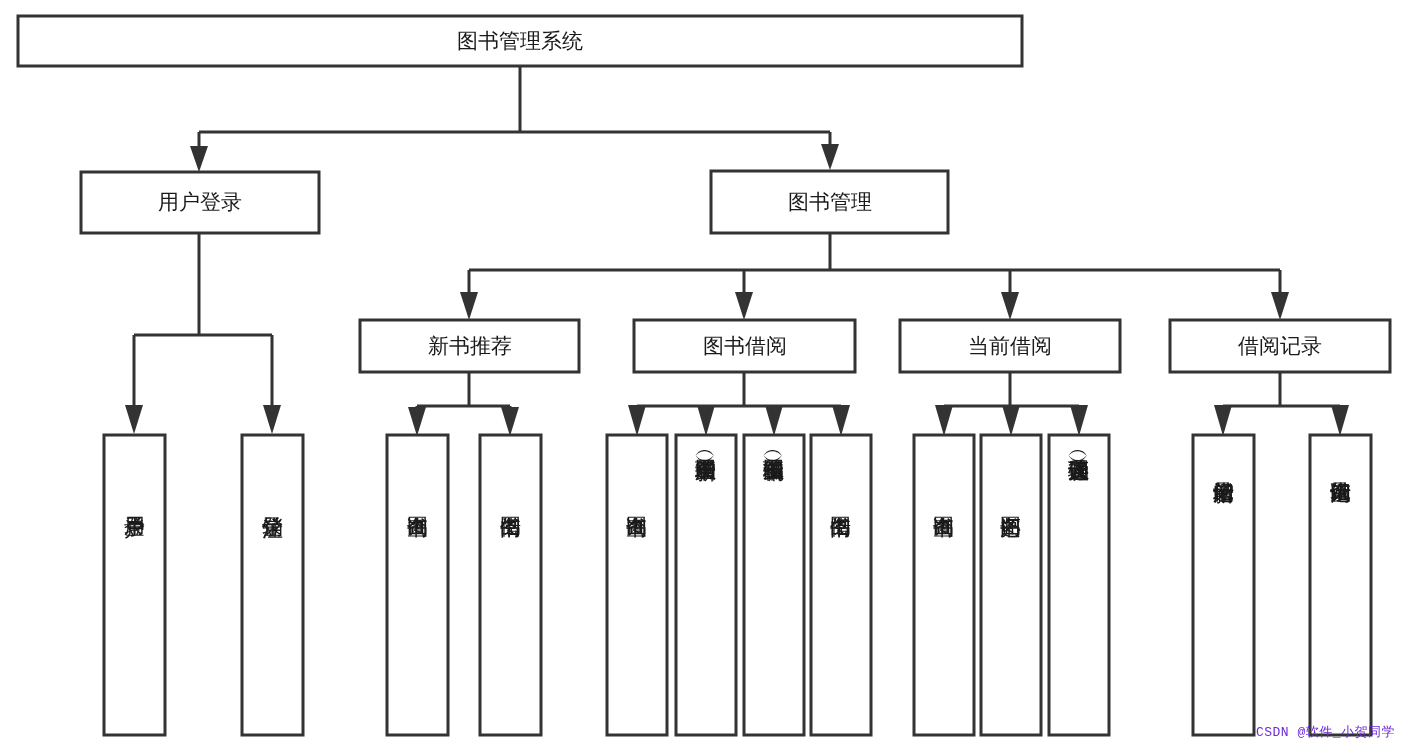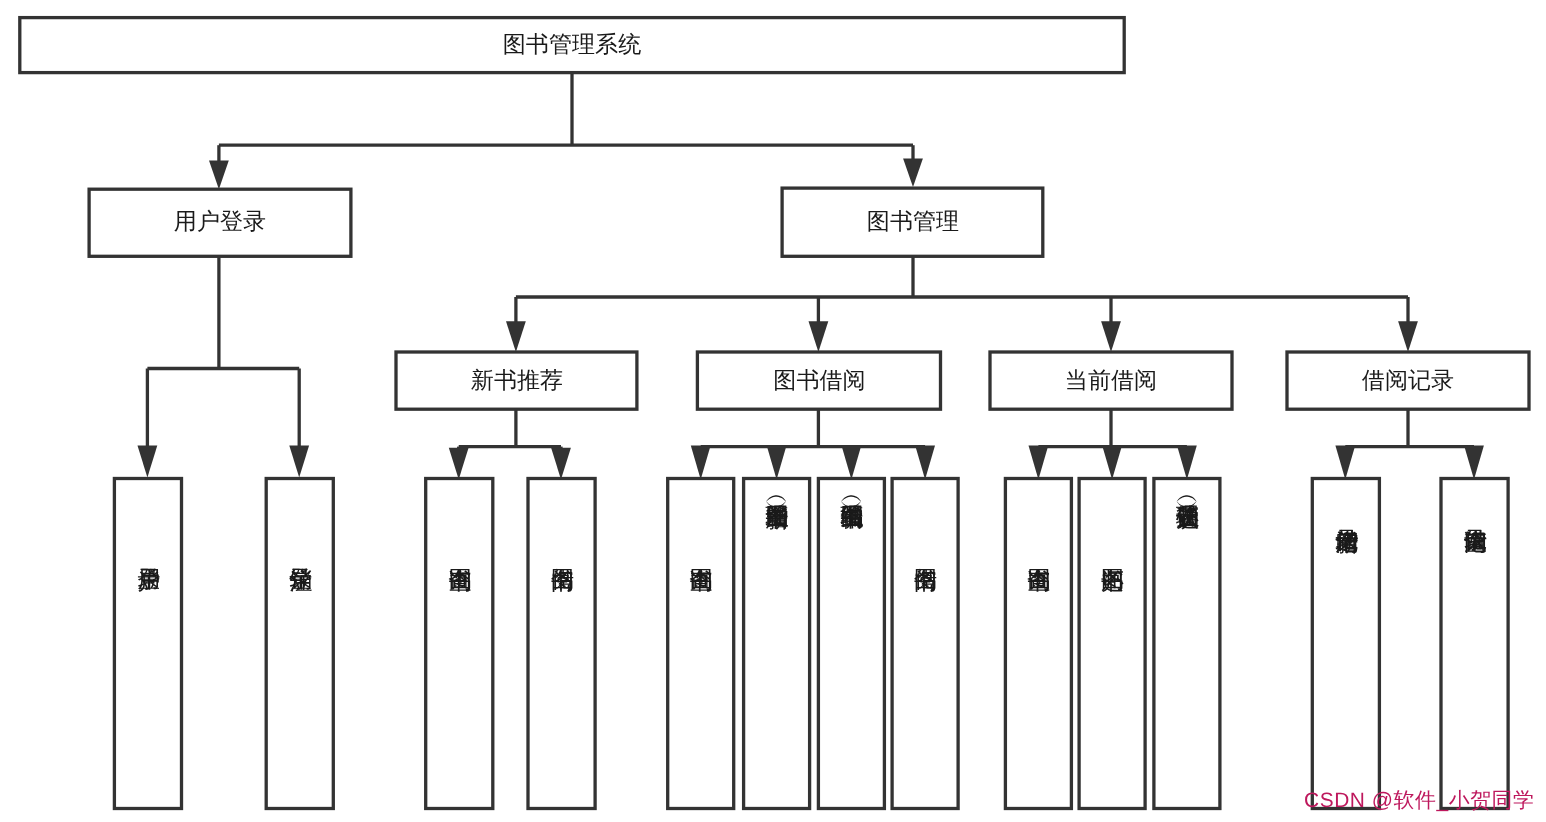--- a/index.html
+++ b/index.html
@@ -55,23 +55,23 @@
     fill: #1a1a1a;
     writing-mode: vertical-rl;
     text-orientation: upright;
     text-anchor: middle;
     white-space: pre;
   }
   .watermark-text {
     position: absolute;
     right: 10px;
     bottom: 6px;
-    font-family: Liberation Sans, sans-serif;
-    font-size: 19px;
-    color: #be185d;
+    font-family: Liberation Mono, monospace;
+    font-size: 13px;
+    color: #6d28d9;
     white-space: nowrap;
     letter-spacing: 0.5px;
   }
 </style>
 </head>
 <body>
 
 <div id="diagram-root">
 
   <svg id="tree-svg" viewBox="0 0 1405 747" xmlns="http://www.w3.org/2000/svg">

